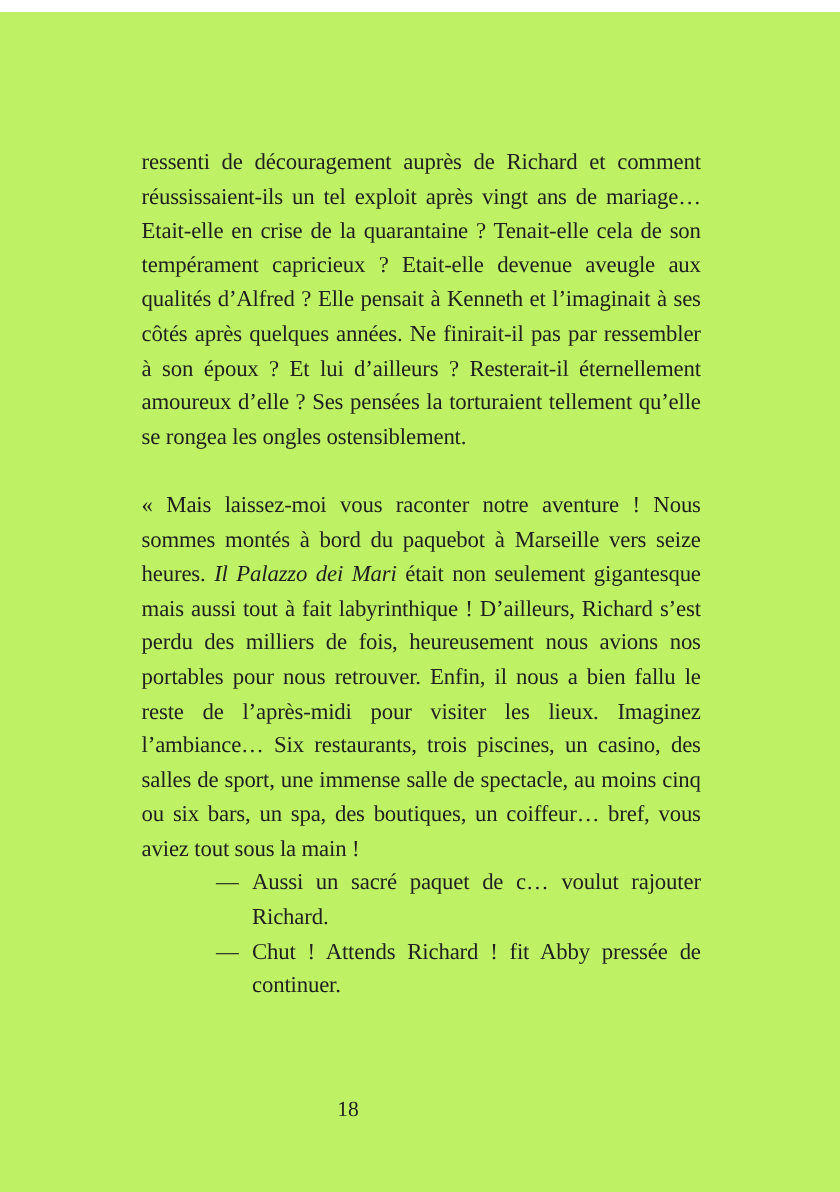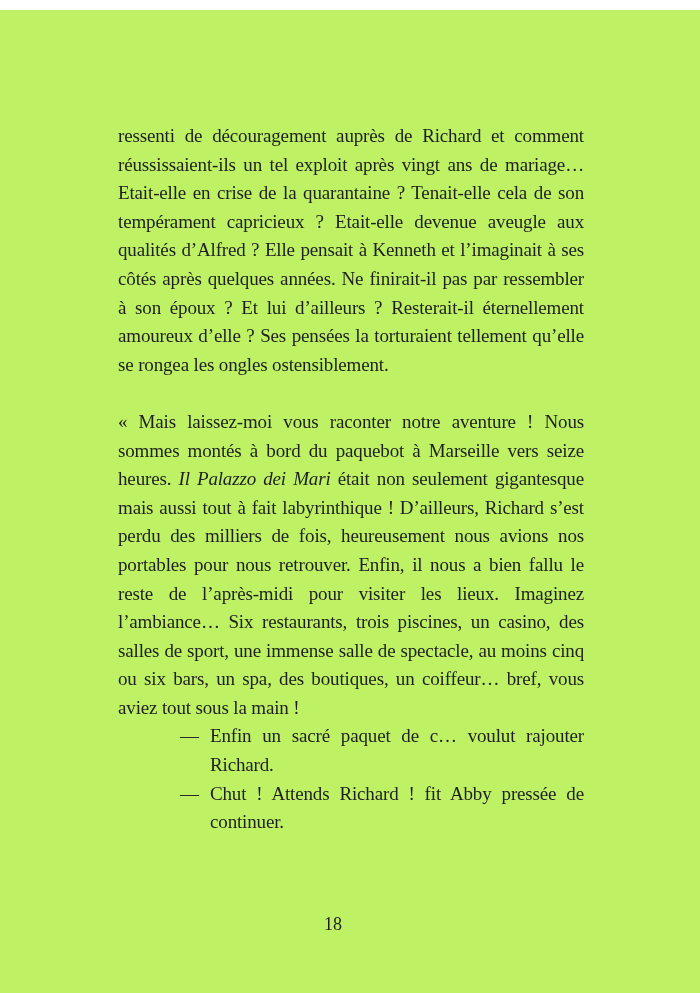--- a/index.html
+++ b/index.html
@@ -54,38 +54,37 @@
     text-align: justify;
   }
   .page-number {
     position: absolute;
     left: 0;
     top: 900px;
     width: 580px;
     text-align: center;
     font-size: 18px;
     line-height: 28px;
-    padding-left: 43px;
   }
 </style>
 </head>
 <body>
 
 <div class="page">
 
   <div class="text-block">
 
     <p class="para-gap">ressenti de découragement auprès de Richard et comment réussissaient-ils un tel exploit après vingt ans de mariage… Etait-elle en crise de la quarantaine&nbsp;? Tenait-elle cela de son tempérament capricieux&nbsp;? Etait-elle devenue aveugle aux qualités d’Alfred&nbsp;? Elle pensait à Kenneth et l’imaginait à ses côtés après quelques années. Ne finirait-il pas par ressembler à son époux&nbsp;? Et lui d’ailleurs&nbsp;? Resterait-il éternellement amoureux d’elle&nbsp;? Ses pensées la torturaient tellement qu’elle se rongea les ongles ostensiblement.</p>
 
 
     <p><span>«&nbsp;Mais laissez-moi vous raconter notre aventure&nbsp;! Nous sommes montés à bord du paquebot à Marseille vers seize heures. </span><span class="italic">Il Palazzo dei Mari</span><span> était non seulement gigantesque mais aussi tout à fait labyrinthique&nbsp;! D’ailleurs, Richard s’est perdu des milliers de fois, heureusement nous avions nos portables pour nous retrouver. Enfin, il nous a bien fallu le reste de l’après-midi pour visiter les lieux. Imaginez l’ambiance… Six restaurants, trois piscines, un casino, des salles de sport, une immense salle de spectacle, au moins cinq ou six bars, un spa, des boutiques, un coiffeur… bref, vous aviez tout sous la main&nbsp;!</span></p>
 
     <div class="dialogue-line">
       <span class="dialogue-dash">—</span>
-      <span class="dialogue-text">Enfin un sacré paquet de c… voulut rajouter Richard.</span>
+      <span class="dialogue-text">Aussi un sacré paquet de c… voulut rajouter Richard.</span>
     </div>
 
     <div class="dialogue-line">
       <span class="dialogue-dash">—</span>
       <span class="dialogue-text">Chut&nbsp;! Attends Richard&nbsp;! fit Abby pressée de continuer.</span>
     </div>
 
   </div>
 
   <div class="page-number">18</div>

